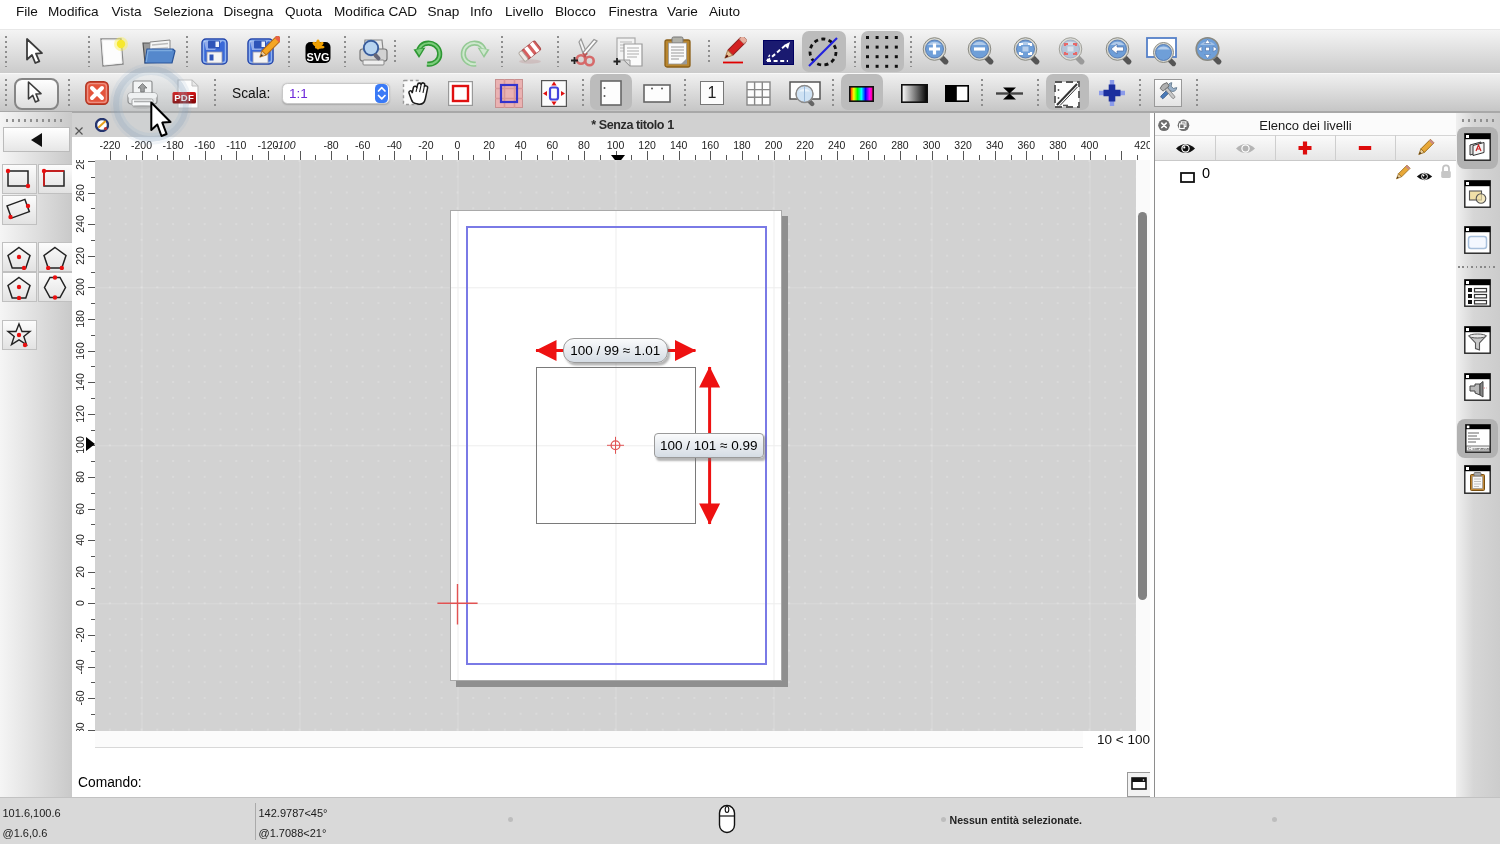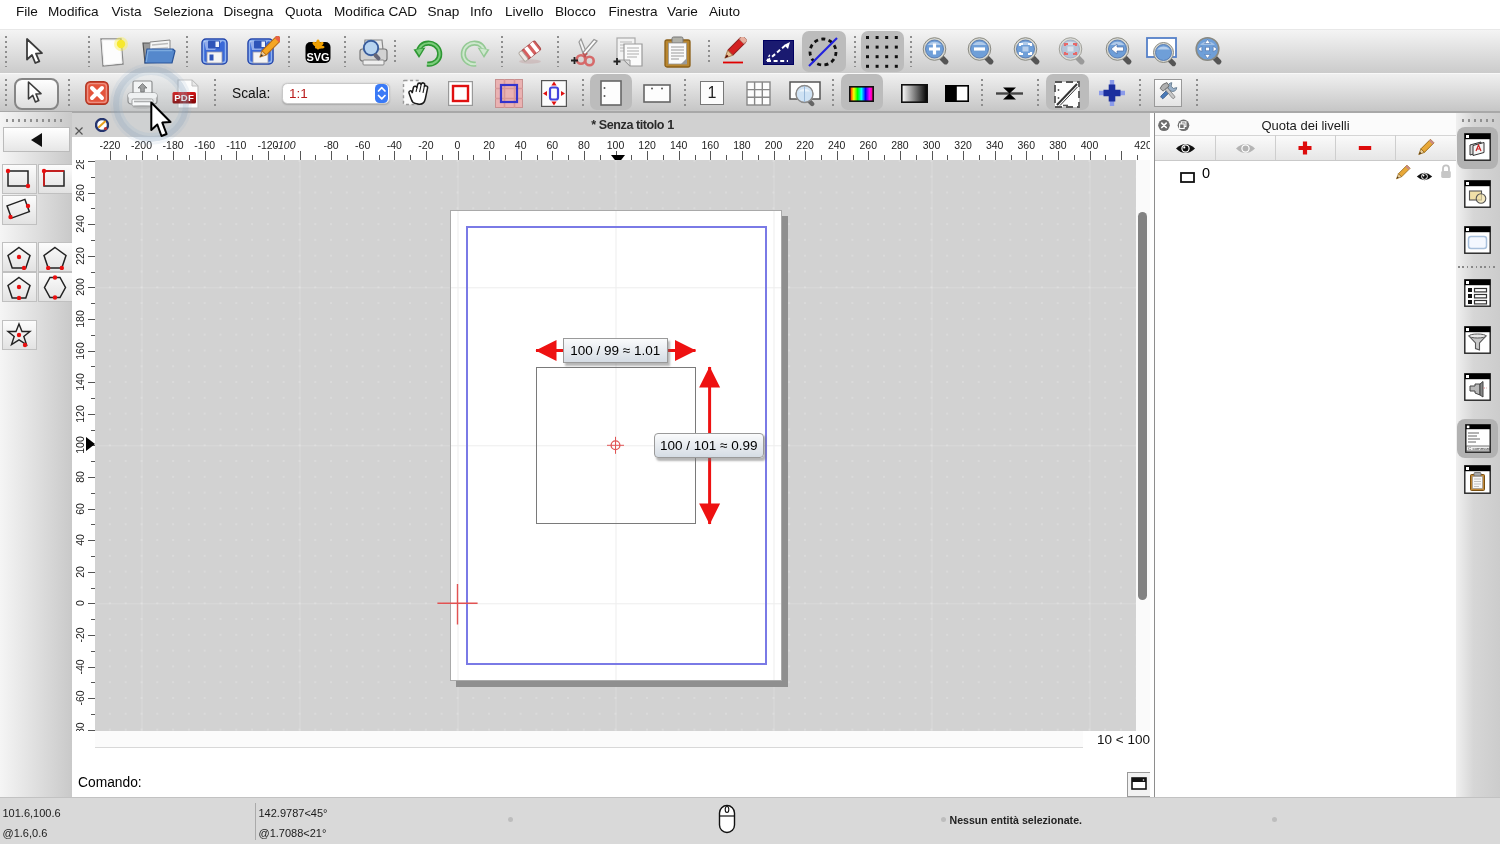--- a/index.html
+++ b/index.html
@@ -323,21 +323,21 @@
         </defs>
 <path d="M6,1 L20,1 L26,7 L26,29 L6,29 Z" fill="#fcfcfc" stroke="#c0c0c0" stroke-width="1.2"></path>
 <path d="M20,1 L20,7 L26,7 Z" fill="#e8e8e8" stroke="#c0c0c0" stroke-width="1"></path>
 <rect x="0.5" y="13" width="23.5" height="11.5" rx="1.5" fill="url(#pdfg)"></rect>
 <text x="12.2" y="22.3" font-family="Liberation Sans,sans-serif" font-size="9.6" font-weight="bold" fill="#fff" text-anchor="middle" letter-spacing="0.3">PDF</text>
 </svg></div>
 
 <div class="abs" style="left:232px;top:86px;font-size:13.8px;color:#111;">Scala:</div>
 
 <div class="abs" style="left:281.5px;top:82.5px;width:108px;height:21.5px;background:#fff;border:1px solid #c8c8c8;border-radius:5.5px;box-shadow:0 0.5px 1.5px rgba(0,0,0,0.18);"></div>
-<div class="abs" style="left:289px;top:85.5px;font-size:13.5px;color:#b91c1c;">1:1</div>
+<div class="abs" style="left:289px;top:85.5px;font-size:13.5px;color:#6d28d9;">1:1</div>
 <div class="abs" style="left:374.5px;top:84px;width:13.5px;height:18.5px;background:#3a7af6;border-radius:4.5px;">
 <svg width="13.5" height="18.5" viewBox="0 0 13.5 18.5">
 <path d="M3.5,7 L6.75,3.6 L10,7" fill="none" stroke="#fff" stroke-width="1.7" stroke-linecap="round" stroke-linejoin="round"></path>
 <path d="M3.5,11.5 L6.75,14.9 L10,11.5" fill="none" stroke="#fff" stroke-width="1.7" stroke-linecap="round" stroke-linejoin="round"></path>
 </svg></div>
 
 <div class="abs" style="left:402px;top:79px;"><svg width="32" height="31" viewBox="0 0 32 31">
 <rect x="1.5" y="1.5" width="17" height="24" rx="1" fill="#fbfbfb" stroke="#999" stroke-width="1.4" stroke-dasharray="3 2.6"></rect>
 <g transform="rotate(12 19 16)">
 <path d="M10,16 L10,10.5 Q10,8.6 11.8,8.6 Q13.5,8.6 13.5,10.5 L13.5,6.6 Q13.5,4.7 15.3,4.7 Q17,4.7 17,6.6 L17,5.6 Q17,3.7 18.8,3.7 Q20.5,3.7 20.5,5.6 L20.5,7.6 Q20.5,6 22.2,6 Q24,6 24,8 L24,18.5 Q24,25.5 18,25.5 L15.2,25.5 Q12.2,25.5 10.5,22.5 L7,16.8 Q6,15.1 7.6,14.2 Q9.1,13.4 10,16 Z" fill="#fff" stroke="#1a1a1a" stroke-width="1.5"></path>
@@ -722,21 +722,21 @@
 <path d="M696,350.5 L675,340 L675,361 Z" fill="#ee1111"></path>
 <path d="M709.6,367 L709.6,524" stroke="#ee1111" stroke-width="3"></path>
 <path d="M709.6,366.5 L699.1,387.5 L720.1,387.5 Z" fill="#ee1111"></path>
 <path d="M709.6,524.5 L699.1,503.5 L720.1,503.5 Z" fill="#ee1111"></path>
 <circle cx="615.5" cy="445.3" r="4.4" fill="none" stroke="#e05555" stroke-width="1.3"></circle>
 <path d="M607,445.3 L624,445.3 M615.5,436.8 L615.5,453.8" stroke="#e05555" stroke-width="1"></path>
 <path d="M437.4,603.3 L477.6,603.3" stroke="#e25252" stroke-width="1.4"></path>
 <path d="M457.5,584 L457.5,624.5" stroke="#e25252" stroke-width="1.4"></path>
 </g>
       </svg></div>
-<div class="abs" style="left:563px;top:337.5px;width:104.5px;height:25px;padding-top:4px;background:linear-gradient(#fafbfc,#d5dce4);border:1px solid #9a9a9a;border-radius:0;box-shadow:2px 2.5px 2px rgba(110,110,110,0.5);font-size:13.5px;color:#000;text-align:center;white-space:nowrap;">100 / 99 ≈ 1.01</div>
+<div class="abs" style="left:563px;top:337.5px;width:104.5px;height:25px;padding-top:4px;background:linear-gradient(#fafbfc,#d5dce4);border:1px solid #9a9a9a;border-radius:11px;box-shadow:2px 2.5px 2px rgba(110,110,110,0.5);font-size:13.5px;color:#000;text-align:center;white-space:nowrap;">100 / 99 ≈ 1.01</div>
 <div class="abs" style="left:654px;top:432.5px;width:109.5px;height:25.5px;padding-top:4px;background:linear-gradient(#fafbfc,#d5dce4);border:1px solid #9a9a9a;border-radius:4px;box-shadow:2px 2.5px 2px rgba(110,110,110,0.5);font-size:13.5px;color:#000;text-align:center;white-space:nowrap;">100 / 101 ≈ 0.99</div>
 <div class="abs" style="left:1136px;top:160px;width:14px;height:571px;background:#fafafa;"></div>
 <div class="abs" style="left:1138px;top:212px;width:9px;height:388px;background:#828282;border-radius:4.5px;"></div>
 <div class="abs" style="left:95px;top:731px;width:1055px;height:16.6px;background:#fbfbfb;border-bottom:1px solid #d8d8d8;"></div>
 <div class="abs" style="left:72px;top:731px;width:23px;height:17px;background:#fff;"></div>
 <div class="abs" style="left:1083px;top:730.6px;width:67px;height:17px;background:#fff;font-size:13.5px;color:#111;text-align:right;padding-top:1px;">10 &lt; 100</div>
 <div class="abs" style="left:73px;top:770px;width:1080px;height:27px;background:#fff;font-size:13.8px;color:#000;padding:5px 0 0 5px;">Comando:</div>
 <div class="abs" style="left:1127.4px;top:772px;width:25px;height:25px;background:#f2f2f2;border:1.5px solid #999;"><svg width="22" height="22">
         <rect x="4" y="5" width="14" height="11" fill="#fff" stroke="#111" stroke-width="1.6"></rect>
         <rect x="4" y="5" width="14" height="4" fill="#111"></rect>
@@ -748,21 +748,21 @@
 <div class="abs" style="left:1155px;top:112.5px;width:301px;height:684.5px;background:#ffffff;"></div>
 <div class="abs" style="left:1155px;top:112.5px;width:301px;height:22px;background:#fbfbfb;"></div>
 
 <div class="abs" style="left:1158px;top:118px;"><svg width="34" height="13">
 <circle cx="6" cy="6.3" r="5.8" fill="#6e6e6e"></circle>
 <path d="M3.8,4.1 L8.2,8.5 M8.2,4.1 L3.8,8.5" stroke="#fff" stroke-width="1.7" stroke-linecap="round"></path>
 <circle cx="25.5" cy="6.3" r="5.8" fill="#6e6e6e"></circle>
 <rect x="23.3" y="2.9" width="4.6" height="4.6" fill="none" stroke="#fff" stroke-width="1.1"></rect>
 <rect x="21.6" y="4.9" width="4.6" height="4.6" fill="#6e6e6e" stroke="#fff" stroke-width="1.1"></rect>
 </svg></div>
-<div class="abs" style="left:1155px;top:117.5px;width:301px;text-align:center;font-size:13px;color:#1a1a1a;">Quota dei livelli</div>
+<div class="abs" style="left:1155px;top:117.5px;width:301px;text-align:center;font-size:13px;color:#1a1a1a;">Elenco dei livelli</div>
 
 <div class="abs" style="left:1155px;top:134.5px;width:301px;height:26.5px;background:linear-gradient(#fafafa,#e6e6e6);border-top:1px solid #d5d5d5;border-bottom:1px solid #c9c9c9;"></div>
 <div class="abs" style="left:1215px;top:135px;width:1px;height:25px;background:#cecece;"></div>
 <div class="abs" style="left:1275px;top:135px;width:1px;height:25px;background:#cecece;"></div>
 <div class="abs" style="left:1335px;top:135px;width:1px;height:25px;background:#cecece;"></div>
 <div class="abs" style="left:1395px;top:135px;width:1px;height:25px;background:#cecece;"></div>
 
 <div class="abs" style="left:1175px;top:141px;"><svg width="21" height="13" viewBox="0 0 21 13">
 <path d="M1,6.5 Q10.5,-2.5 20,6.5 Q10.5,15.5 1,6.5 Z" fill="#111"></path>
 <circle cx="10.5" cy="6.5" r="3.6" fill="#111" stroke="#fff" stroke-width="1.2"></circle>

